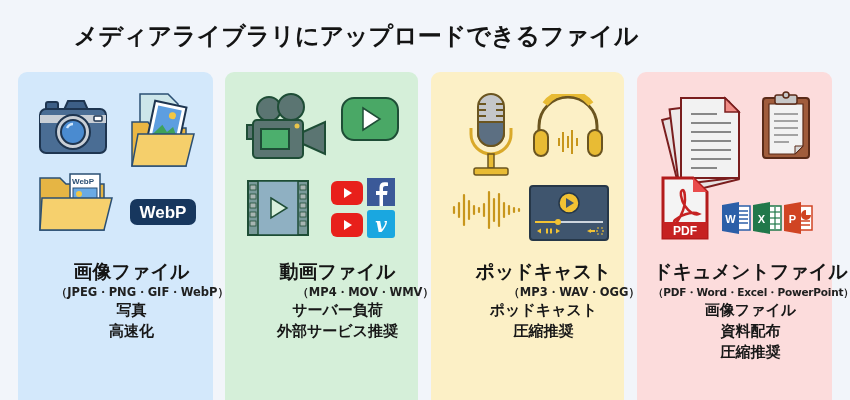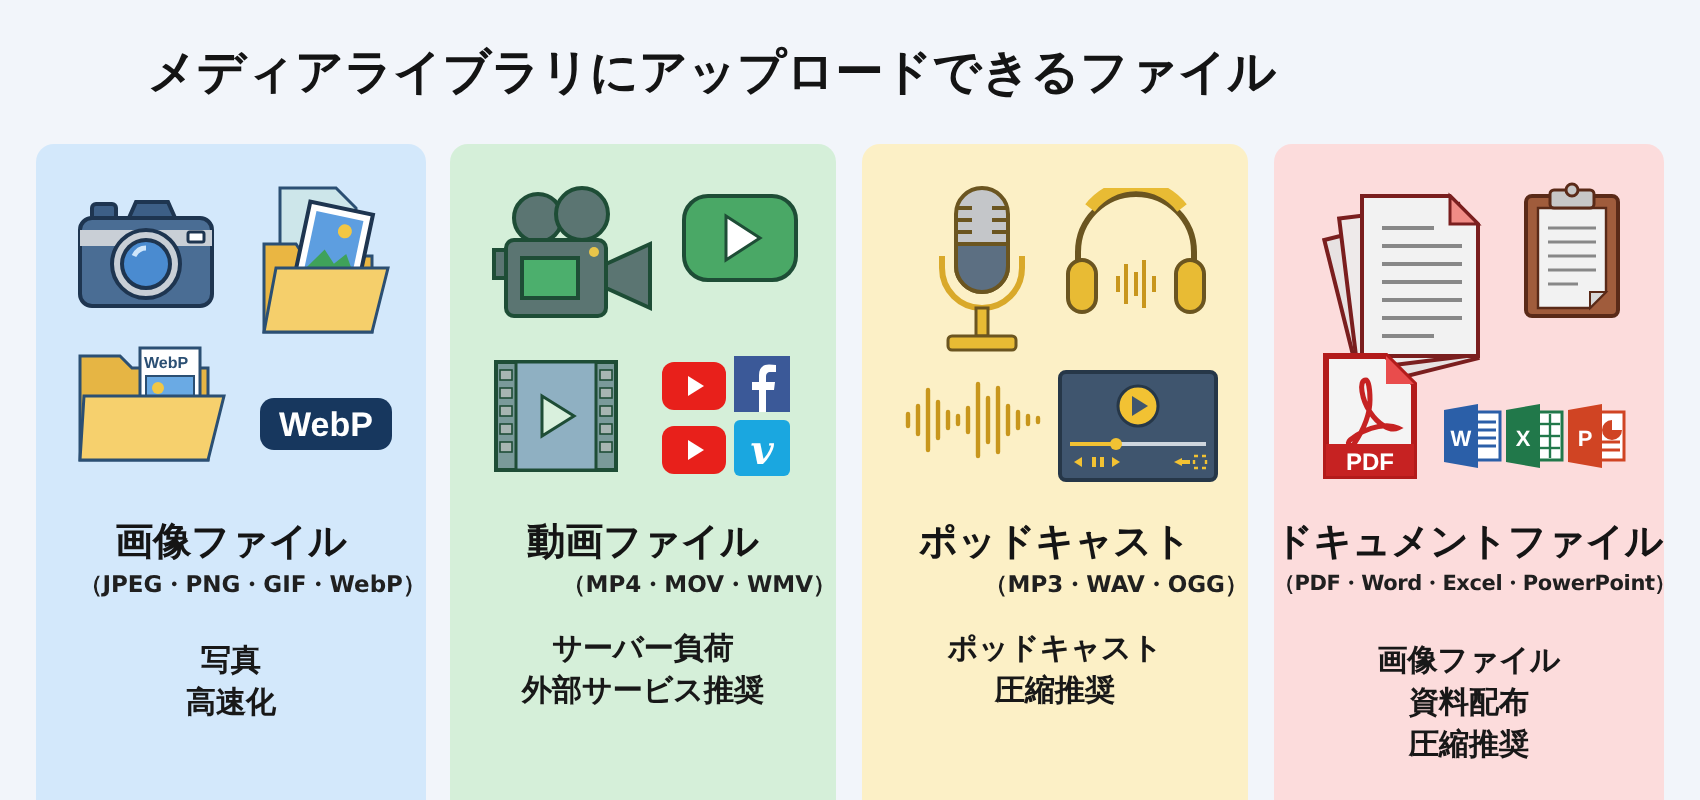--- a/index.html
+++ b/index.html
@@ -17,26 +17,26 @@
   }
   .card {
     position: absolute; top: 72px; height: 340px; border-radius: 9px;
   }
   .card.c1 { left: 18px; width: 195px; background: #d3e8fb; }
   .card.c2 { left: 225px; width: 193px; background: #d5efd9; }
   .card.c3 { left: 431px; width: 193px; background: #fcf0c6; }
   .card.c4 { left: 637px; width: 195px; background: #fcdcdc; }
   .icons { position: absolute; left: 0; top: 0; width: 100%; height: 180px; }
   .icons svg { position: absolute; }
-  .text { position: absolute; top: 186px; left: 0; width: 100%; text-align: center; }
+  .text { position: absolute; top: 186px; left: 16px; width: 100%; text-align: center; }
   .cat-title { font-size: 19px; font-weight: bold; color: #151515; line-height: 26px; }
   .cat-formats { font-size: 11.5px; font-weight: bold; color: #202020; line-height: 16px; margin-top: 0px; white-space: nowrap; text-align: right; }
-  .cat-features { margin-top: 20px; }
+  .cat-features { margin-top: 0; }
   .cat-features div { font-size: 15px; font-weight: bold; color: #181818; line-height: 21px; }
-  .c2 .cat-features, .c3 .cat-features { margin-top: 14px; }
+  .c2 .cat-features, .c3 .cat-features { }
   .c4 .cat-formats { font-size: 10.5px; letter-spacing: -0.2px; }
 </style>
 </head>
 <body>
 
 <div class="title">メディアライブラリにアップロードできるファイル</div>
 
 <div class="card c1">
   <div class="icons">
     <svg style="left:20px;top:26px" width="70" height="58" viewBox="0 0 70 58">

